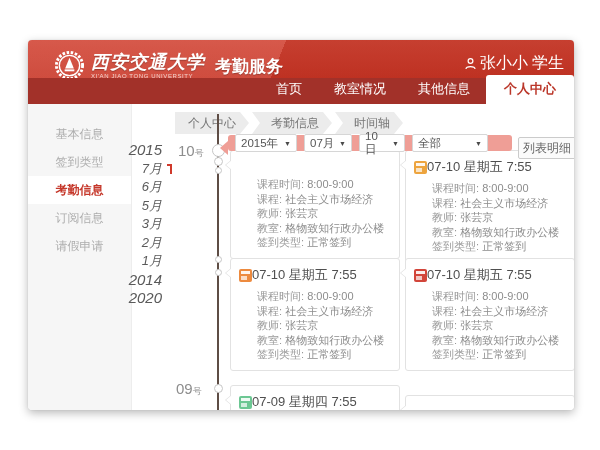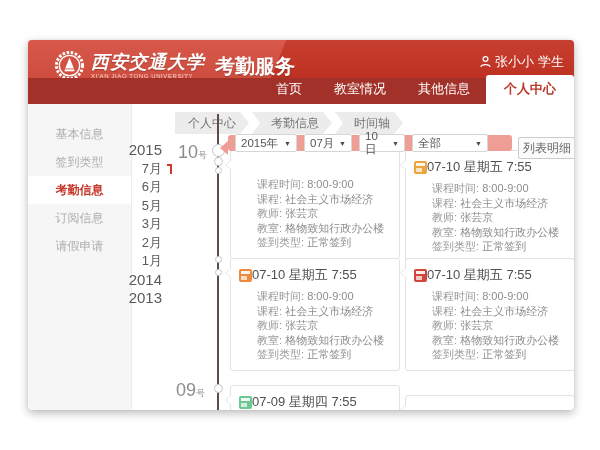--- a/index.html
+++ b/index.html
@@ -23,24 +23,24 @@
     pointer-events:none;
   }
   .logo-wrap { position:absolute; left:26px; top:3px; display:flex; align-items:center;margin-top:7px; }
   .logo-svg { width:31px; height:31px; }
   .uni-text { margin-left:6px; line-height:1; }
   .uni-cn {
     font-family:"DejaVu Serif", serif; font-style:italic; font-weight:bold;
     font-size:18px; color:#fff; letter-spacing:1px; text-shadow:0 1px 1px rgba(0,0,0,0.25);
   }
   .uni-en { font-size:6px; color:#f3d4ce; letter-spacing:0.6px; margin-top:2px; }
-  .app-title { font-size:20px; font-weight:bold; color:#fff; margin-left:10px; margin-top:2px;
+  .app-title { font-size:17px; font-weight:bold; color:#fff; margin-left:10px; margin-top:2px;
     text-shadow:0 1px 1px rgba(0,0,0,0.25); }
   .user-box { position:absolute; right:10px; top:13px; display:flex; align-items:center;
-    gap:4px; color:#fff; font-size:13px; cursor:default; }
+    gap:4px; color:#fff; font-size:16px; cursor:default; }
   
   .nav {
     position:absolute; left:0; top:38px; right:0; height:26px; background:#a23129;
     display:flex; justify-content:flex-end; align-items:flex-end;
   }
   .nav-item { color:#fff; font-size:13px; padding:5px 16px 6px; }
   .nav-item.active {
     background:#fff; color:#bb372a; font-weight:bold; border-radius:3px 3px 0 0;
     padding:5px 18px 6px;
   }
@@ -54,30 +54,30 @@
   
   .breadcrumb { position:absolute; left:147px; top:72px; height:22px; display:flex; }
   .crumb {
     position:relative; background:#ececec; color:#777; font-size:12px; line-height:22px;
     padding:0 13px 0 19px; margin-right:3px;
     clip-path:polygon(0 0, calc(100% - 9px) 0, 100% 50%, calc(100% - 9px) 100%, 0 100%, 8px 50%);
   }
   .crumb:first-child { clip-path:polygon(0 0, calc(100% - 9px) 0, 100% 50%, calc(100% - 9px) 100%, 0 100%); padding-left:13px; }
   
   .months { position:absolute; left:66px; top:101px; width:68px; text-align:right; }
-  .tl-entry { font-size:13px; color:#5a5a5a; line-height:18.5px; position:relative; }
+  .tl-entry { font-size:13px; color:#5a5a5a; line-height:18.5px; position:relative;font-style:italic; }
   .tl-entry.year { font-size:15px; }
   .cur-marker { position:absolute; right:-10px; top:4px; width:2px; height:10px; background:#d0392b; }
   .cur-marker::before { content:""; position:absolute; left:-3px; top:0; width:5px; height:2px; background:#d0392b; }
   
   .tl-line { position:absolute; left:189px; top:74px; bottom:0; width:2px; background:#5e4d45; }
   .tl-circle { position:absolute; background:#fff; border:1px solid #c6c6c6; border-radius:50%;
     box-sizing:border-box; z-index:2; }
   .day-label { position:absolute; color:#8d8d8d; z-index:2; }
-  .day-num { font-size:18px; }
+  .day-num { font-size:15px; }
   .day-suffix { font-size:9px; }
   
   .filter-banner {
     position:absolute; left:200px; top:95px; width:284px; height:16px; background:#ef9e96;
     border-radius:3px; display:flex; align-items:center; gap:7px; padding:0 7px;
     box-sizing:border-box; z-index:6;
   }
   .filter-banner::before {
     content:""; position:absolute; left:-8px; top:6px; width:0; height:0;
     border-top:7px solid transparent; border-bottom:7px solid transparent;
@@ -173,21 +173,21 @@
 
   <div class="months">
       <div class="tl-entry year">2015</div>
       <div class="tl-entry month">7月<span class="cur-marker"></span></div>
       <div class="tl-entry month">6月</div>
       <div class="tl-entry month">5月</div>
       <div class="tl-entry month">3月</div>
       <div class="tl-entry month">2月</div>
       <div class="tl-entry month">1月</div>
       <div class="tl-entry year">2014</div>
-      <div class="tl-entry year">2013</div>
+      <div class="tl-entry year">2020</div>
     </div>
 
   <div class="tl-line"></div>
   <div id="circles">
       <div class="tl-circle" style="width: 13px; height: 13px; left: 183.5px; top: 104px;"></div>
       <div class="tl-circle" style="width: 9px; height: 9px; left: 185.5px; top: 117px;"></div>
       <div class="tl-circle" style="width: 7px; height: 7px; left: 186.5px; top: 127px;"></div>
       <div class="tl-circle" style="width: 7px; height: 7px; left: 186.5px; top: 216px;"></div>
       <div class="tl-circle" style="width: 7px; height: 7px; left: 186.5px; top: 229px;"></div>
       <div class="tl-circle" style="width: 9px; height: 9px; left: 185.5px; top: 344px;"></div>

